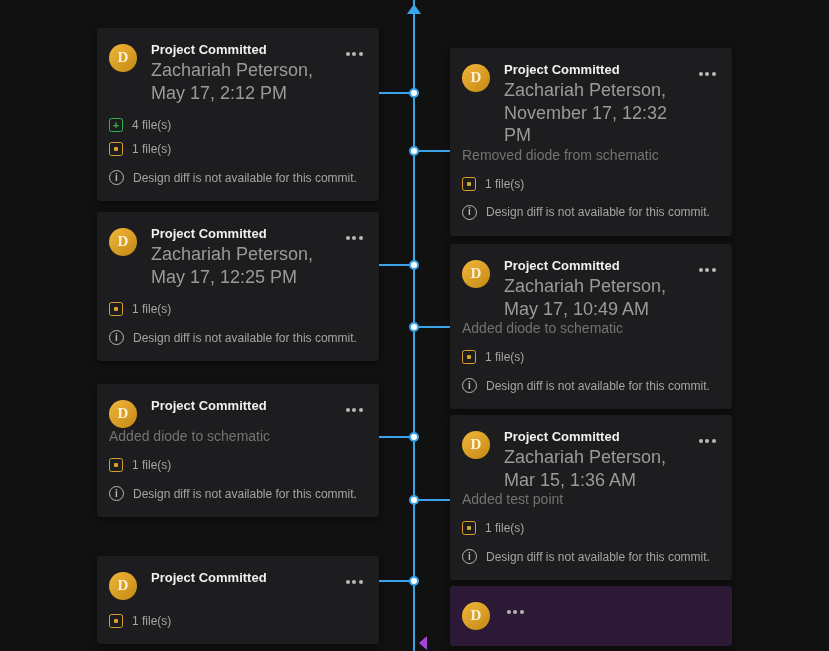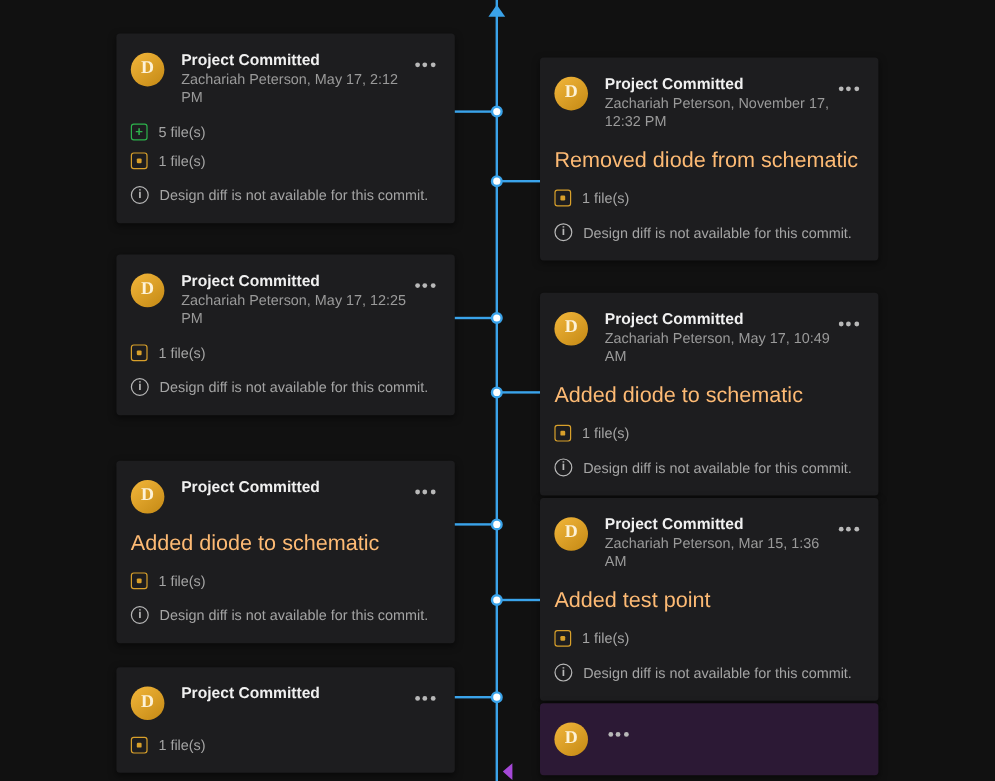--- a/index.html
+++ b/index.html
@@ -78,38 +78,38 @@
     position: absolute;
     top: 50%; left: 50%;
     transform: translate(-50%, -54%);
     font-family: Georgia, "Times New Roman", serif;
     font-weight: 700;
     font-size: 15px;
     color: #fdf2d7;
   }
   .title-wrap { flex: 1 1 auto; }
   .card-title { font-weight: 600; color: #f0f0f0; font-size: 13px; line-height: 1.25; }
-  .card-sub   { color: #9a9a9a; font-size: 12px; line-height: 1.25; margin-top: 1px; }
+  .card-sub   { color: #9a9a9a; font-size: 18px; line-height: 1.25; margin-top: 1px; }
   .more-btn {
     flex: 0 0 auto;
     width: 22px; height: 18px;
     display: flex;
     align-items: center;
     justify-content: center;
     gap: 2.5px;
     cursor: pointer;
     margin-top: 3px;
   }
   .more-btn span {
     width: 4px; height: 4px;
     background: #b8b8b8;
     border-radius: 50%;
   }
 
-  .card-msg { color: #fdba74; font-size: 18px; margin-top: 14px; }
+  .card-msg { color: #737373; font-size: 14px; }
 
   .file-row {
     display: flex;
     align-items: center;
     gap: 9px;
     margin-top: 14px;
     color: #a4a4a4;
     font-size: 12px;
   }
   .file-row + .file-row { margin-top: 10px; }
@@ -180,21 +180,21 @@
           <div class="card-sub">Zachariah Peterson, May 17, 2:12 PM</div>
         </div>
         <div class="more-btn">
           <span></span>
           <span></span>
           <span></span>
         </div>
       </div>
       <div class="file-row">
         <div class="box-icon box-plus">+</div>
-        <span>5 file(s)</span>
+        <span>4 file(s)</span>
       </div>
       <div class="file-row">
         <div class="box-icon box-dot"></div>
         <span>1 file(s)</span>
       </div>
       <div class="info-row">
         <div class="info-icon">i</div>
         <span>Design diff is not available for this commit.</span>
       </div>
     </div>

